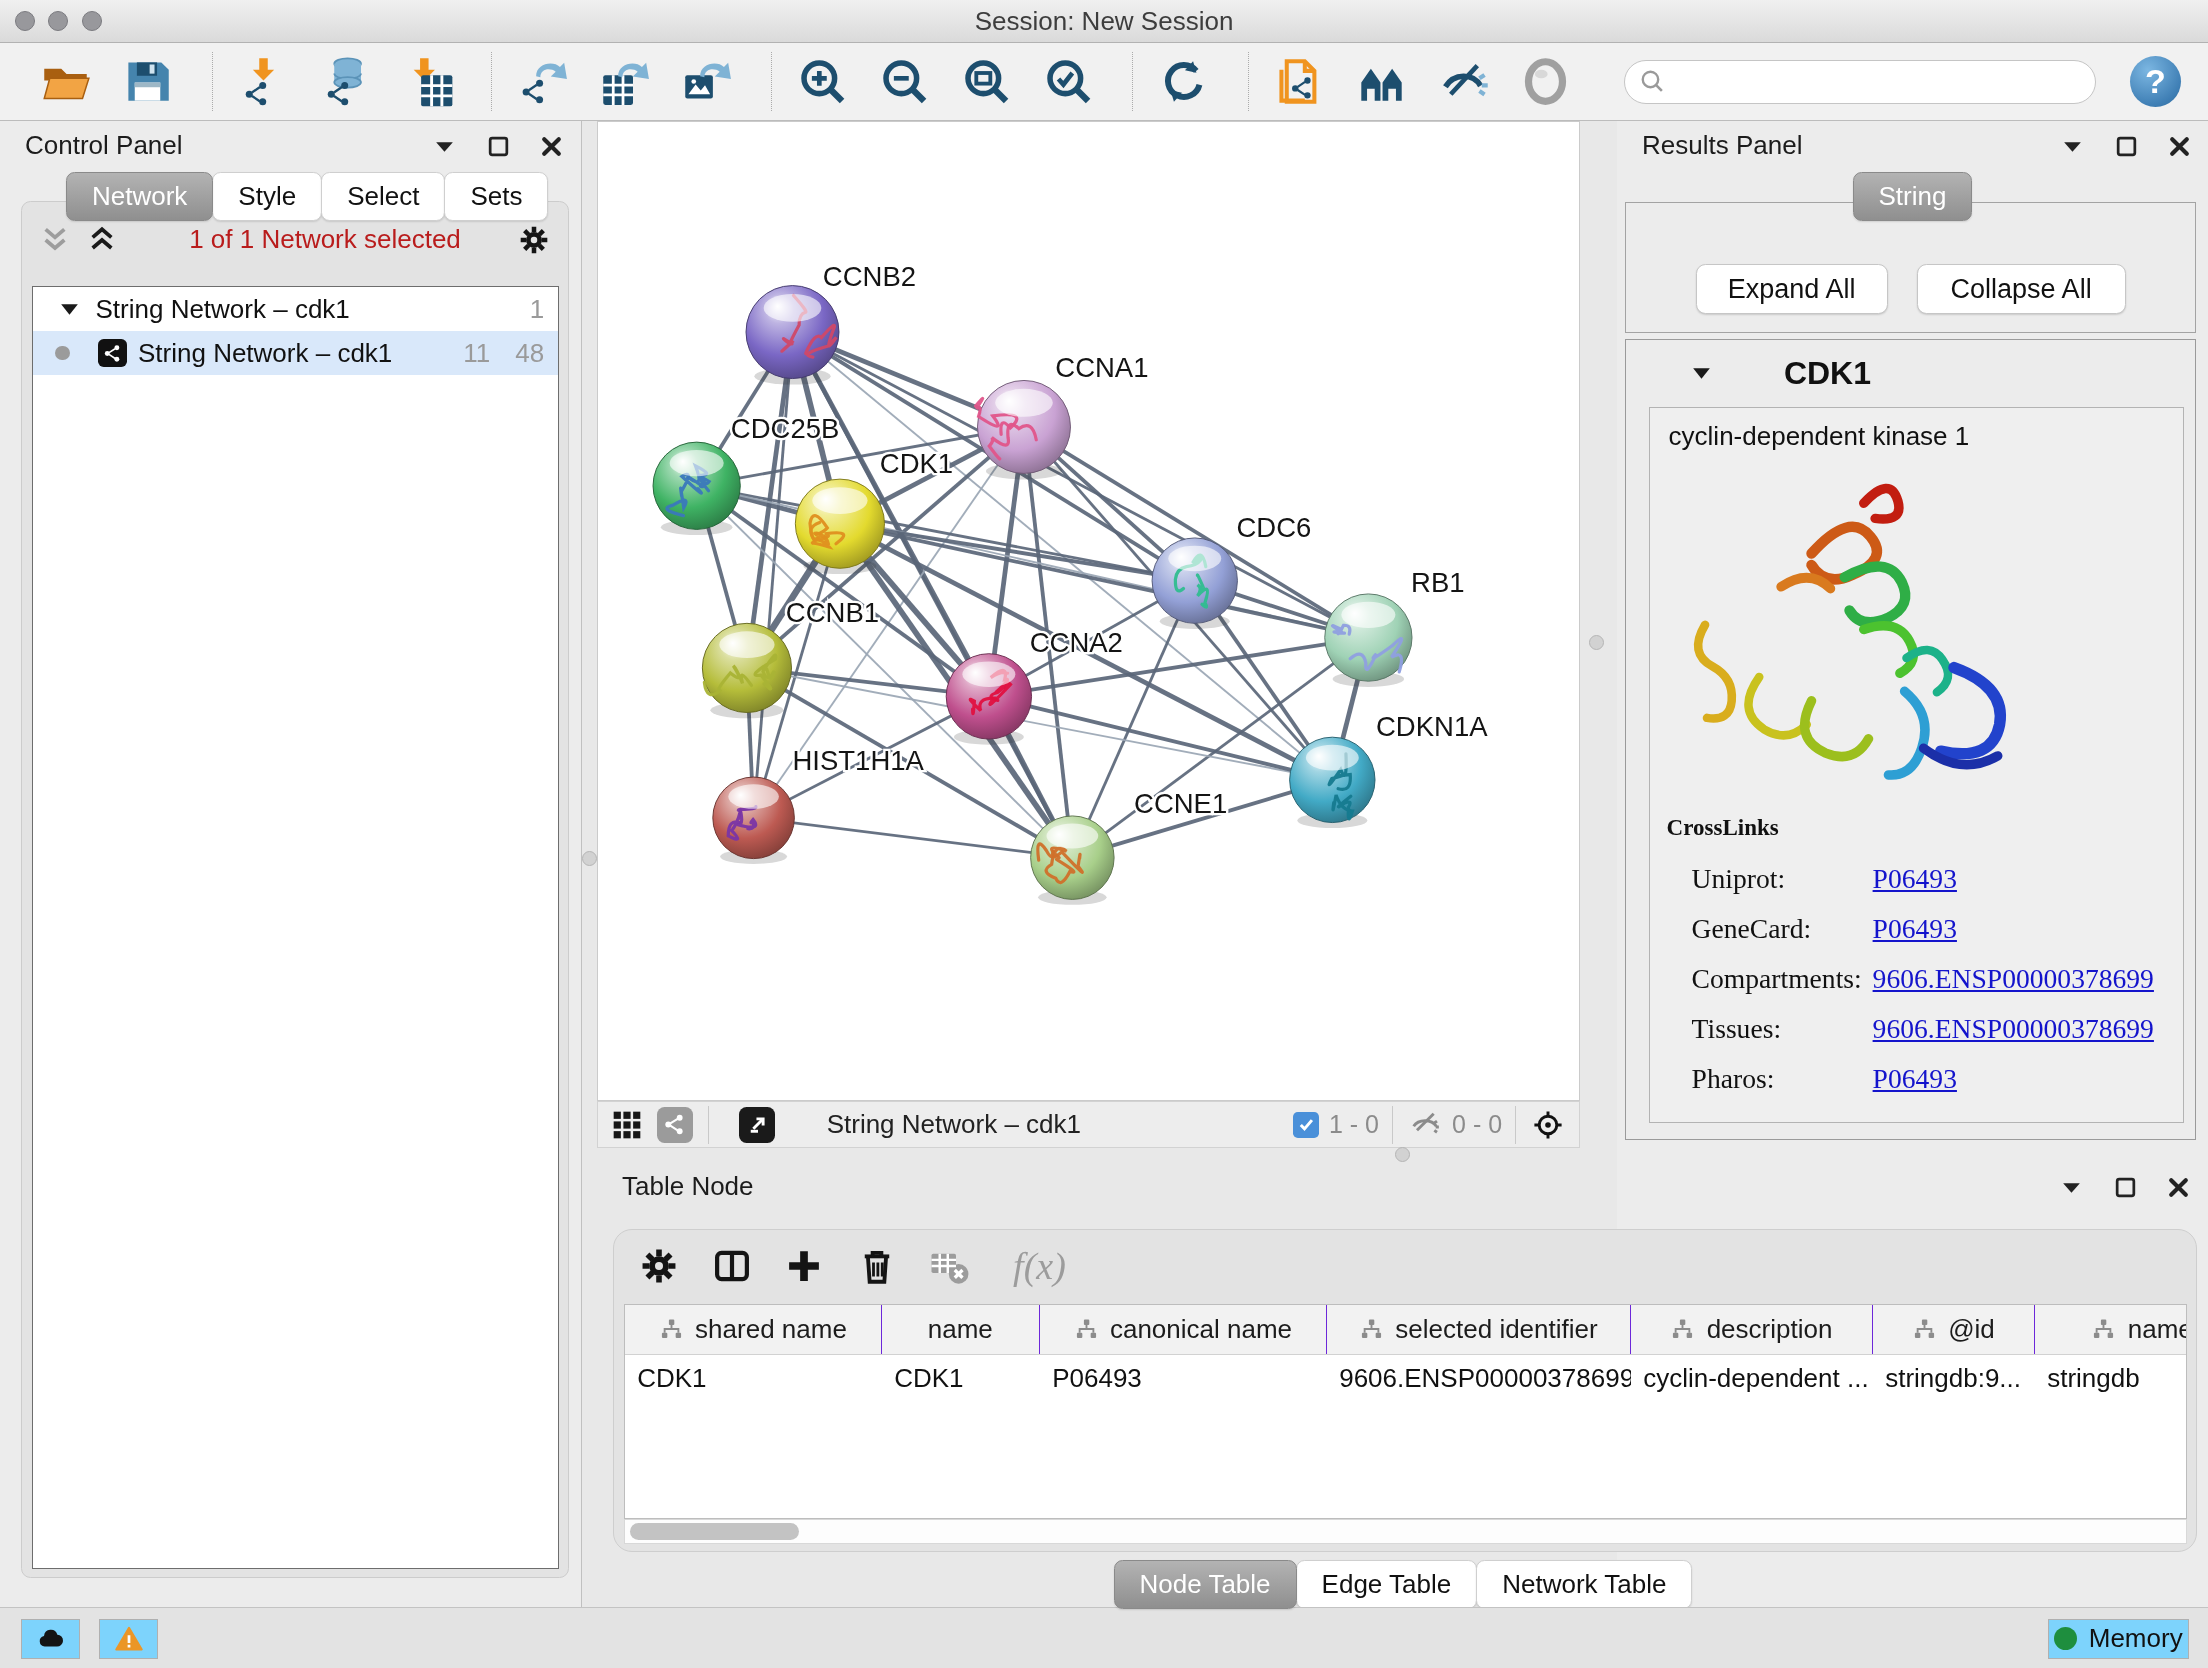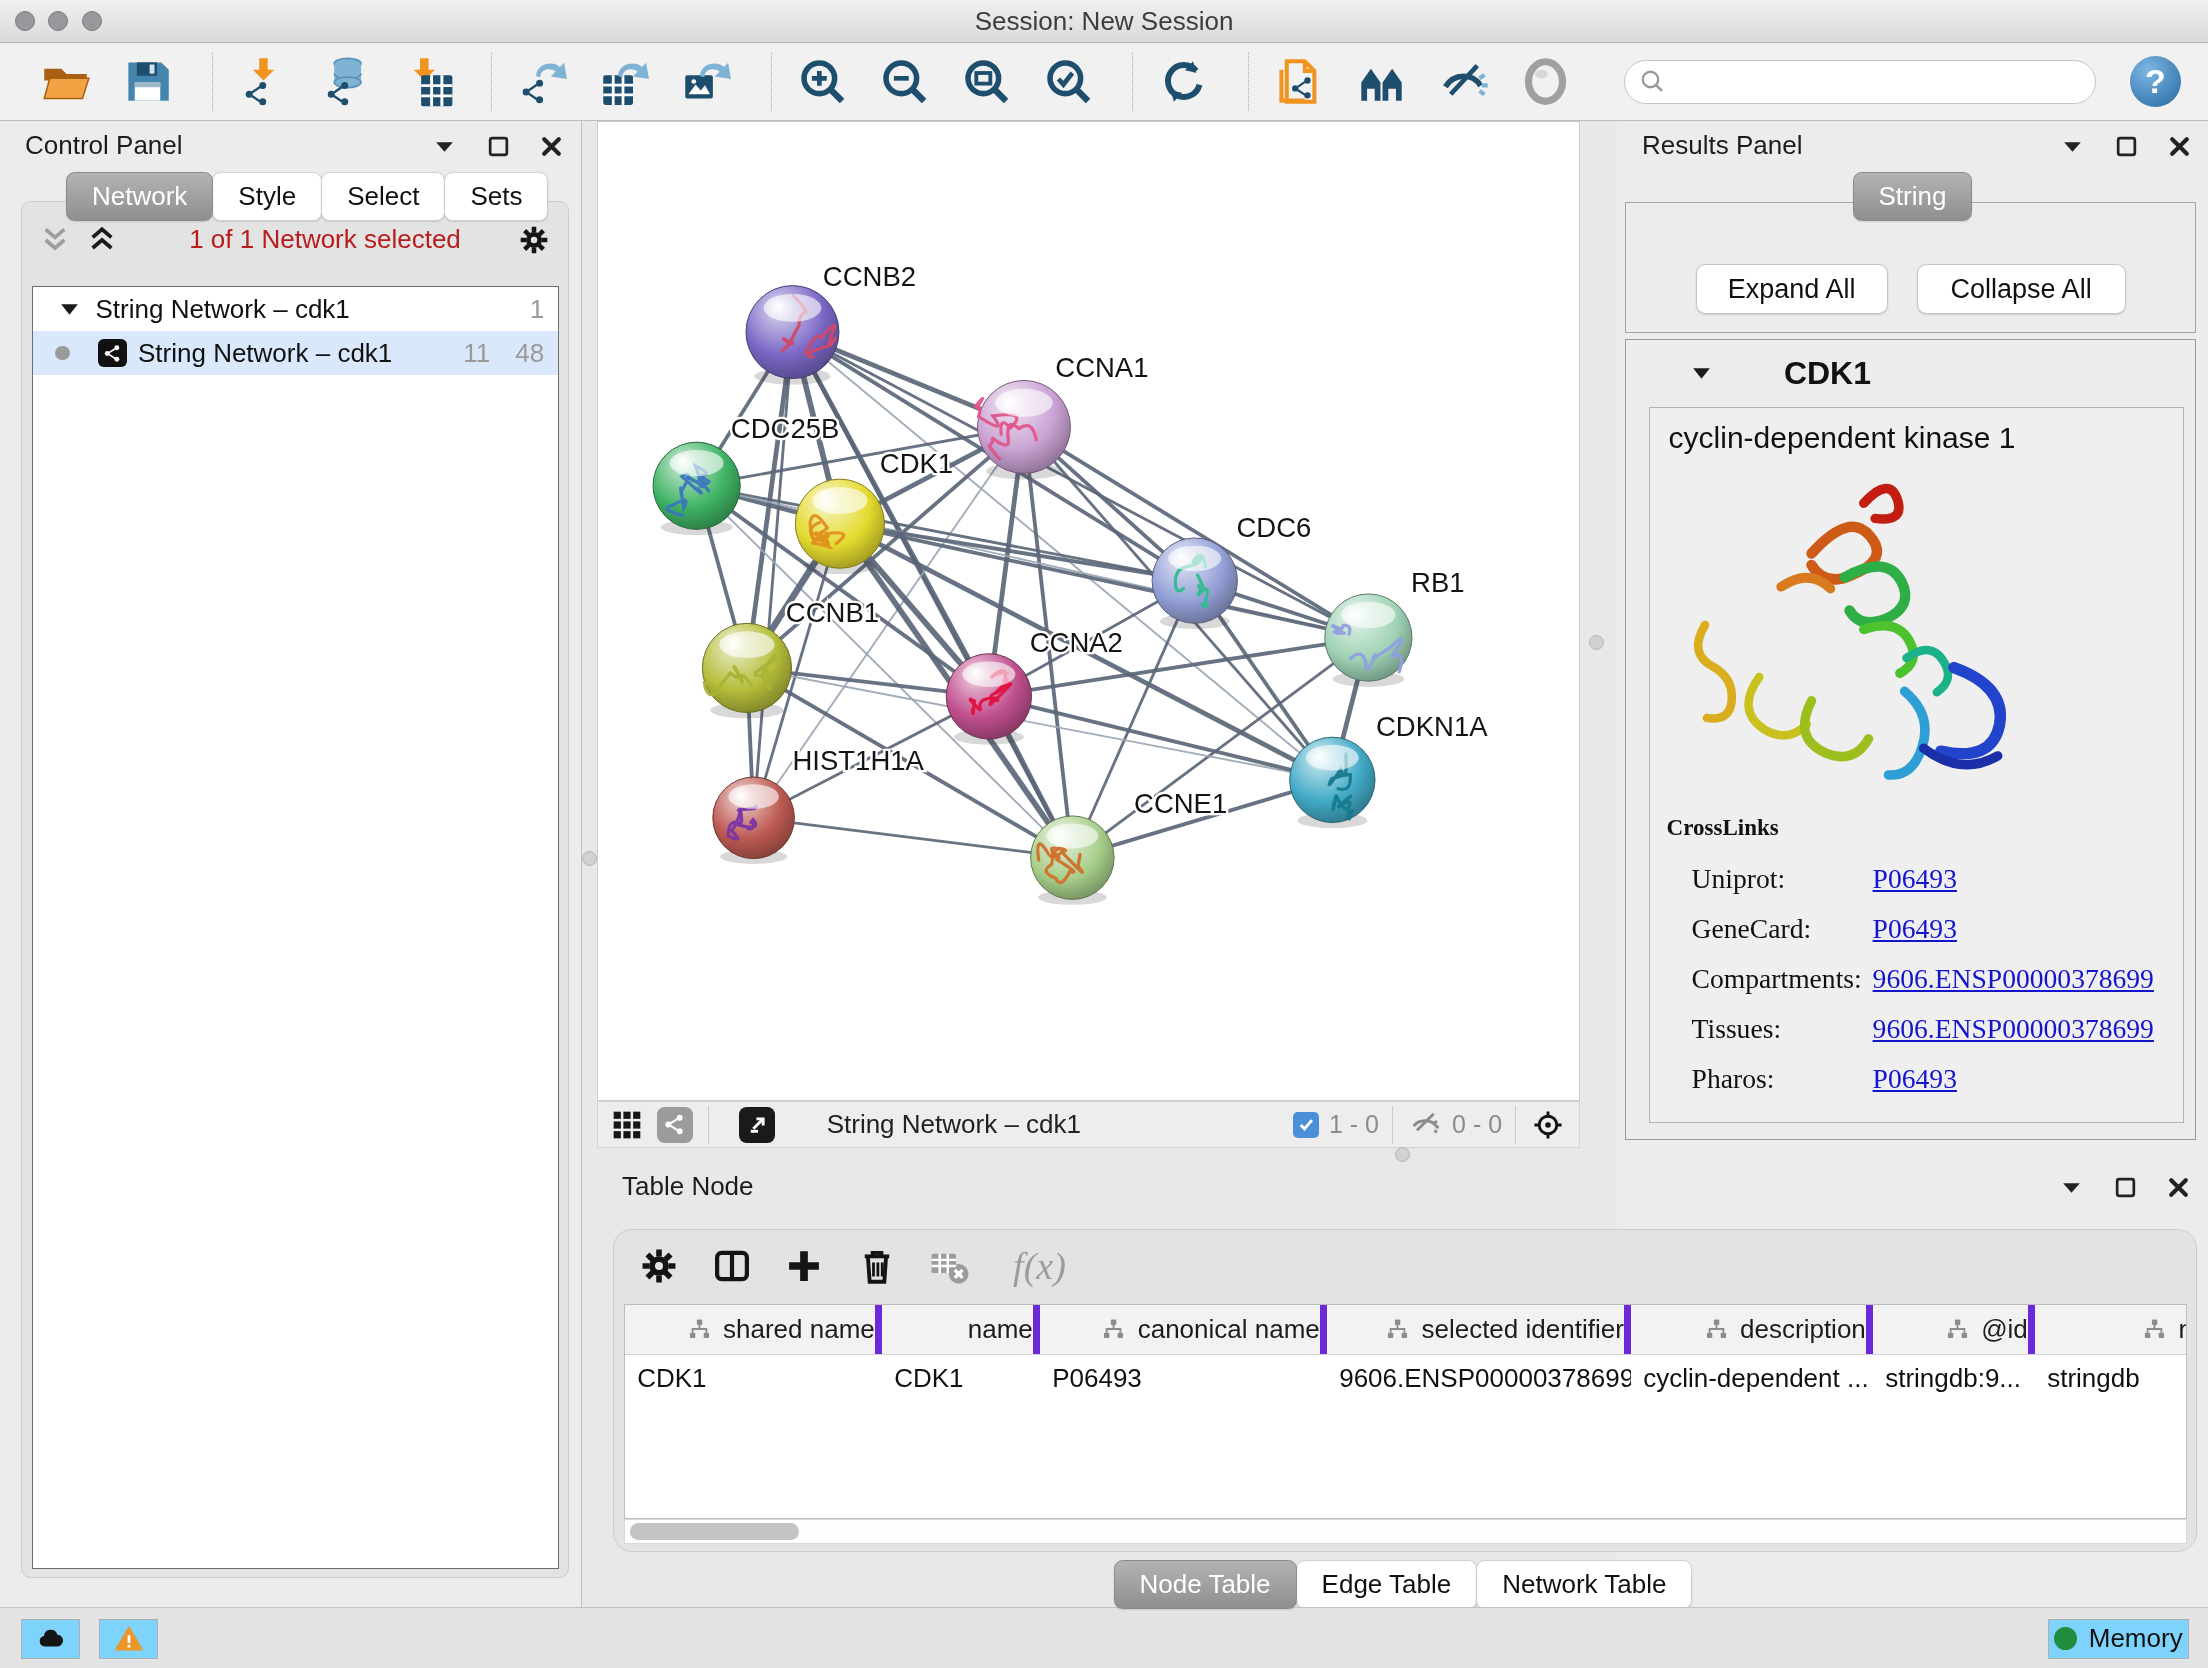--- a/index.html
+++ b/index.html
@@ -60,37 +60,37 @@
   
   .results-panel{position:absolute;left:1617px;top:121px;width:592px;height:1487px;background:#ececec}
   .rp-tab-wrap{position:absolute;left:0;right:0;top:51px;display:flex;justify-content:center;z-index:3}
   .rp-box1{position:absolute;left:7.6px;top:81px;width:571px;height:131px;border:1.9px solid #a3a3a3;background:#ececec;box-sizing:border-box}
   .rp-btn{position:absolute;top:61px;height:48px;background:#fff;border:1px solid #c6c6c6;border-radius:9.5px;font-size:27px;color:#111;display:flex;align-items:center;justify-content:center;box-shadow:0 1px 1.9px rgba(0,0,0,.15)}
   .rp-box2{position:absolute;left:7.6px;top:218px;width:571px;height:801px;border:1.9px solid #9a9a9a;background:#ececec;box-sizing:border-box}
   .rp-entry-head{position:absolute;left:0;top:0;right:0;height:67px;display:flex;align-items:center}
   .rp-entry-head .tri-icon{margin-left:63px}
   .rp-entry-name{font-size:32px;font-weight:bold;color:#111;margin-left:57px}
   .rp-inner{position:absolute;left:23px;top:67px;width:535px;height:716px;border:1px solid #b3b3b3;background:#efefef;box-sizing:border-box;overflow:hidden}
-  .rp-desc{font-size:30px;color:#111;padding:13.3px 0 0 19px}
+  .rp-desc{font-size:26px;color:#111;padding:13.3px 0 0 19px}
   .protein{position:absolute;left:19px;top:55px;width:361px;height:354px}
   .crosslinks{position:absolute;left:17px;top:407px;right:9.5px;font-family:"Liberation Serif",serif}
   .cl-title{font-size:23px;font-weight:bold;color:#111;margin-bottom:13.3px}
   .cl-row{height:50px;display:flex;align-items:center;padding-left:25px;font-size:27.6px}
   .cl-label{width:181px;color:#111}
   .cl-value{color:#1414cc;text-decoration:underline}
   
   .table-panel{position:absolute;left:599px;top:1162px;width:1609px;height:445px}
   .tp-box{position:absolute;left:14.3px;top:67px;width:1584px;height:323px;background:#e3e3e3;border:1px solid #cecece;border-radius:19px;box-sizing:border-box}
   .tp-toolbar{position:absolute;left:0;top:0;right:0;height:72px;display:flex;align-items:center;padding-left:23px}
   .tp-icon{width:44px;height:44px;margin-right:28.5px;display:flex;align-items:center;justify-content:center}
   .tp-icon svg{width:42px;height:42px}
   .fx-label{font-size:38px;font-style:italic;color:#9c9c9c;font-family:"Liberation Serif",serif;margin-left:13.3px}
   .tbl{position:absolute;left:9.5px;right:9.5px;top:74px;height:215px;background:#fff;border:1px solid #bdbdbd;box-sizing:border-box;overflow:hidden}
   .tbl-head{display:flex;height:49px;background:#f2f2f2;border-bottom:1px solid #d2d2d2}
-  .th{display:flex;align-items:center;justify-content:flex-end;border-right:7px solid #6d28d9;font-size:26px;color:#1c1c1c;flex:0 0 auto;box-sizing:border-box;overflow:hidden;white-space:nowrap}
+  .th{display:flex;align-items:center;justify-content:center;border-right:1px solid #6d28d9;font-size:26px;color:#1c1c1c;flex:0 0 auto;box-sizing:border-box;overflow:hidden;white-space:nowrap}
   .th svg{width:25px;height:25px;margin-right:11.4px;flex:0 0 auto}
   .tbl-row{display:flex;height:46px;align-items:center}
   .td{font-size:26px;color:#111;padding-left:12.4px;box-sizing:border-box;flex:0 0 auto;overflow:hidden;white-space:nowrap}
   .tbl-scroll{position:absolute;left:9.5px;right:9.5px;top:289px;height:25px;background:#fdfdfd;border:1px solid #d8d8d8;box-sizing:border-box}
   .tbl-thumb{position:absolute;left:5.7px;top:2.9px;width:169px;height:17px;border-radius:8.6px;background:#c3c3c3}
   .tp-tabs{position:absolute;left:0;right:0;top:398px;display:flex;justify-content:center}
   
   .statusbar{position:absolute;left:0;top:1607px;width:2208px;height:61px;background:#e3e3e3;border-top:1px solid #c3c3c3;box-sizing:border-box}
   .sb-btn{position:absolute;top:10.5px;height:40px;background:#7dd3fc;border:1.9px solid #b0b0b0;box-sizing:border-box;display:flex;align-items:center;justify-content:center}
   .sb-btn svg{width:30px;height:30px}

